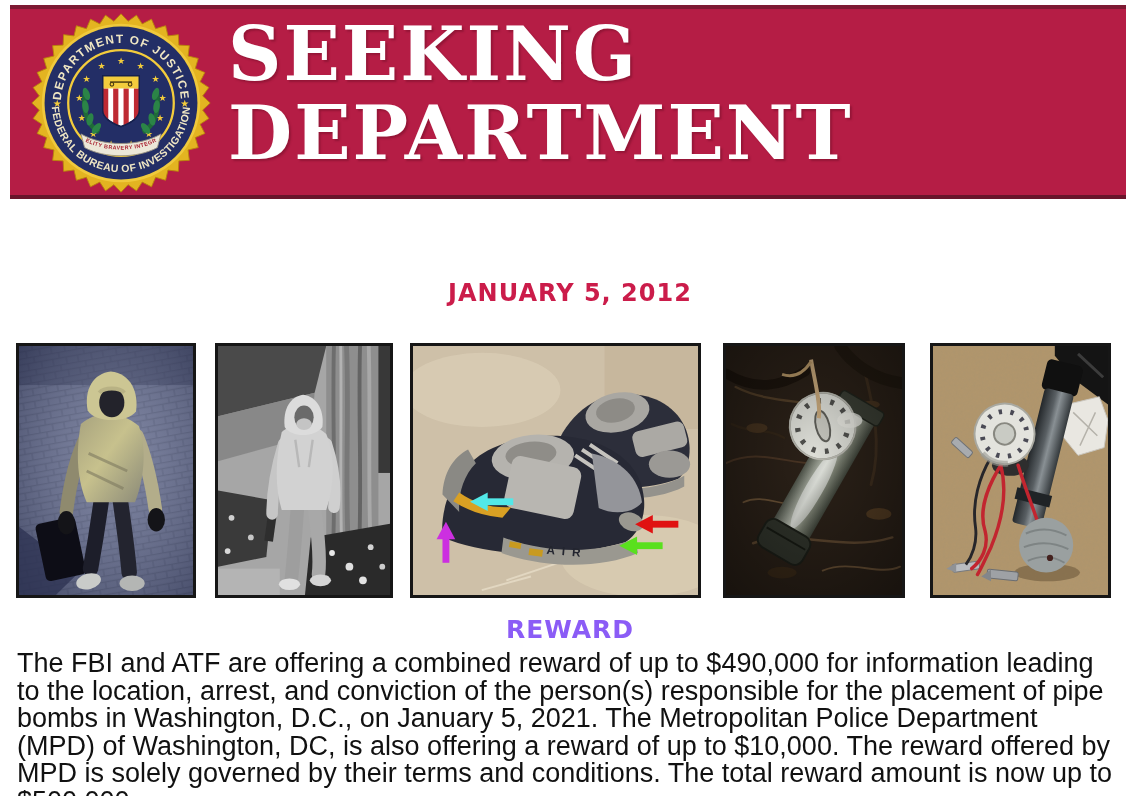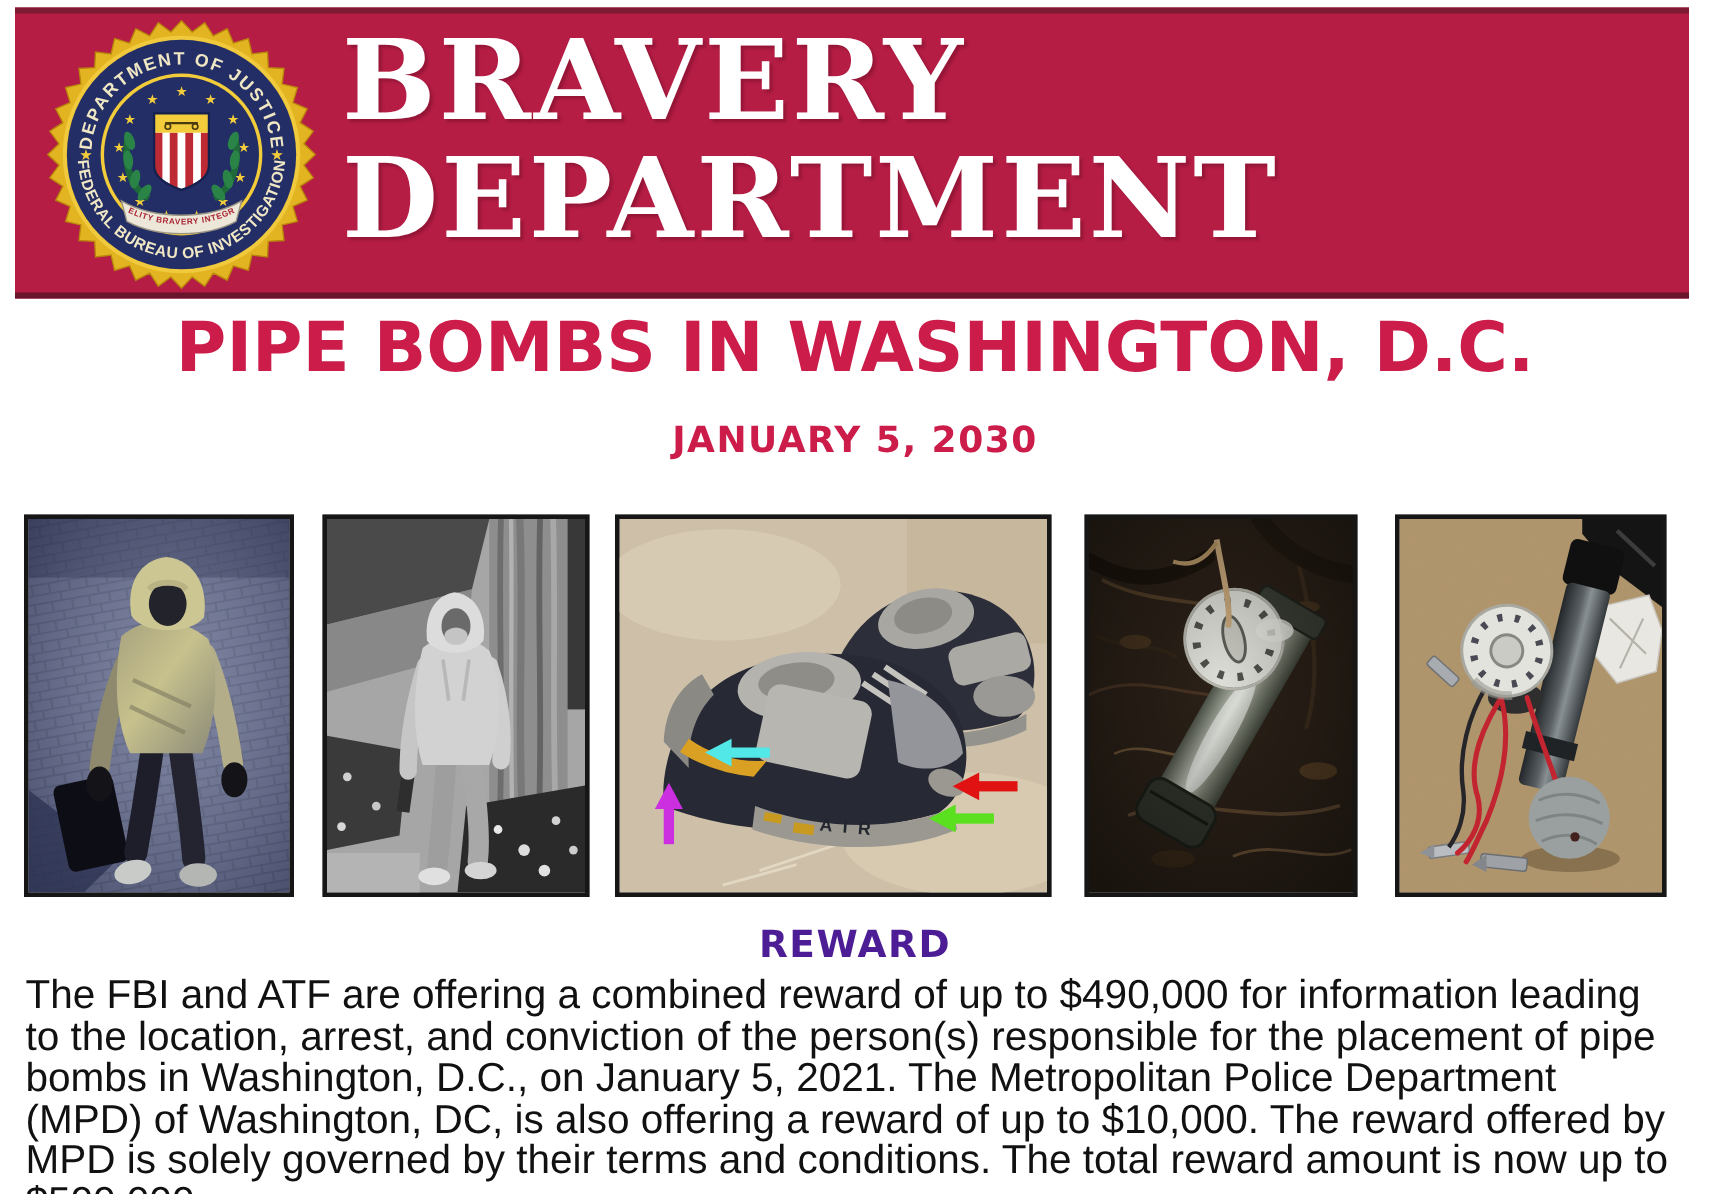--- a/index.html
+++ b/index.html
@@ -22,21 +22,21 @@
   .photo{position:absolute;top:343px;height:255px;box-sizing:border-box;
          border:3px solid #161616;background:#888;}
   .photo svg{display:block;width:100%;height:100%;}
   #ph1{left:16px;width:180px;}
   #ph2{left:215px;width:178px;}
   #ph3{left:410px;width:291px;}
   #ph4{left:723px;width:182px;}
   #ph5{left:930px;width:181px;}
   
   .reward-heading{position:absolute;left:0;top:615px;width:1140px;text-align:center;
-                  color:#4c1d95;font-weight:bold;font-size:25px;letter-spacing:1px;}
+                  color:#8b5cf6;font-weight:bold;font-size:25px;letter-spacing:1px;}
   .reward-body{position:absolute;left:17px;top:650px;width:1106px;
                color:#111111;font-family:"Liberation Sans","DejaVu Sans",sans-serif;
                font-size:27px;line-height:27.5px;}
   
   .seal-ring-text{font-family:"Liberation Sans",sans-serif;font-weight:bold;fill:#F0E7C4;}
   .seal-star{font-size:10px;fill:#F3CC3C;font-family:"DejaVu Sans",sans-serif;}
   .seal-sep{font-size:11px;fill:#F3CC3C;font-family:"DejaVu Sans",sans-serif;}
   .motto-text{font-family:"Liberation Sans",sans-serif;font-weight:bold;fill:#A92433;
               font-size:6px;letter-spacing:.5px;}
   .air-text{font-family:"Liberation Sans",sans-serif;font-weight:bold;fill:#23252f;
@@ -119,27 +119,26 @@
 
         <g>
           <path d="M56,134 C80,148 120,148 144,134 L140,149 C118,161 82,161 60,149 Z" fill="#ECE7D8" stroke="#9a9484" stroke-width="1"></path>
           <text class="motto-text">
             <textPath href="#mottoArc" startOffset="50%" text-anchor="middle">FIDELITY BRAVERY INTEGRITY</textPath>
           </text>
         </g>
       </svg>
     </div>
     <div class="banner-text">
-      <div>BRAVERY</div>
+      <div>SEEKING</div>
       <div>DEPARTMENT</div>
     </div>
   </div>
 
-  <div class="title">PIPE BOMBS IN WASHINGTON, D.C.</div>
-  <div class="date">JANUARY 5, 2030</div>
+  <div class="date">JANUARY 5, 2012</div>
 
   <div class="photo" id="ph1" role="img" aria-label="Color surveillance photo of hooded suspect carrying a bag on brick pavement">
     <svg viewBox="0 0 180 255" preserveAspectRatio="none">
       <defs>
         <pattern id="brick" width="26" height="13" patternUnits="userSpaceOnUse" patternTransform="rotate(-10)">
           <rect width="26" height="13" fill="#767c98"></rect>
           <path d="M0,0.5h26 M0,6.5h26 M13,0v6.5 M6,6.5v6.5 M20,6.5v6.5" stroke="#646a84" stroke-width="1.3" fill="none"></path>
         </pattern>
         <radialGradient id="shade1" cx="55%" cy="45%" r="75%">
           <stop offset="0%" stop-color="#9aa2c0" stop-opacity="0.25"></stop>

